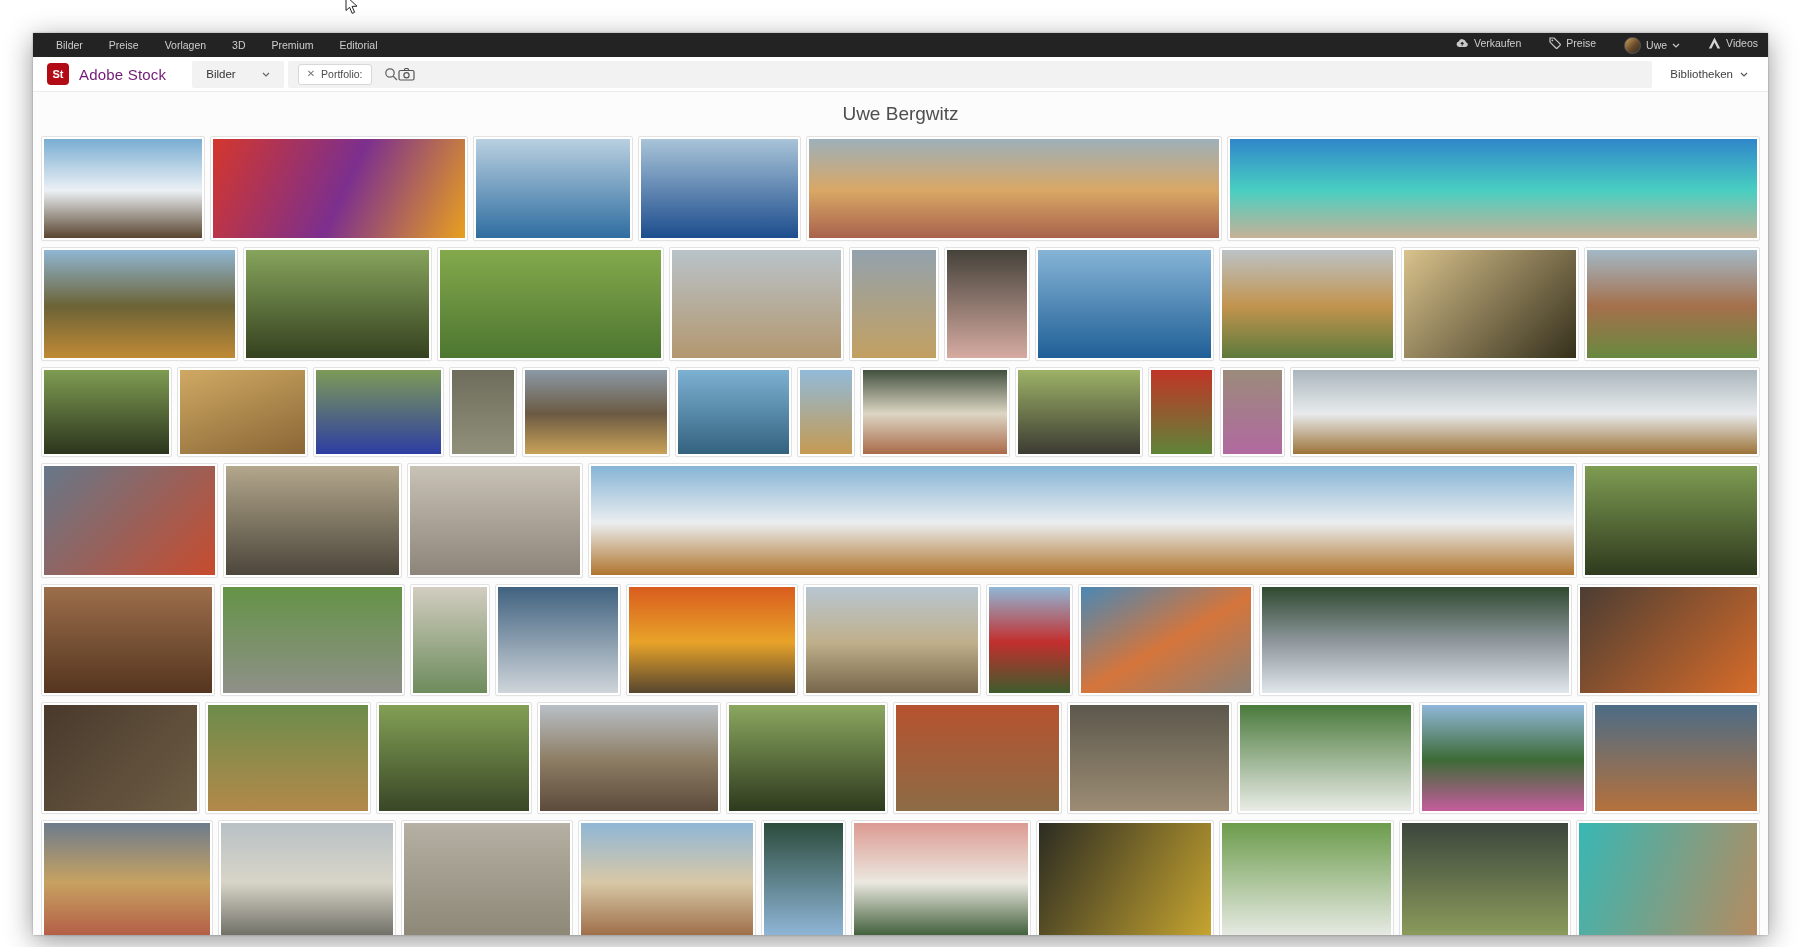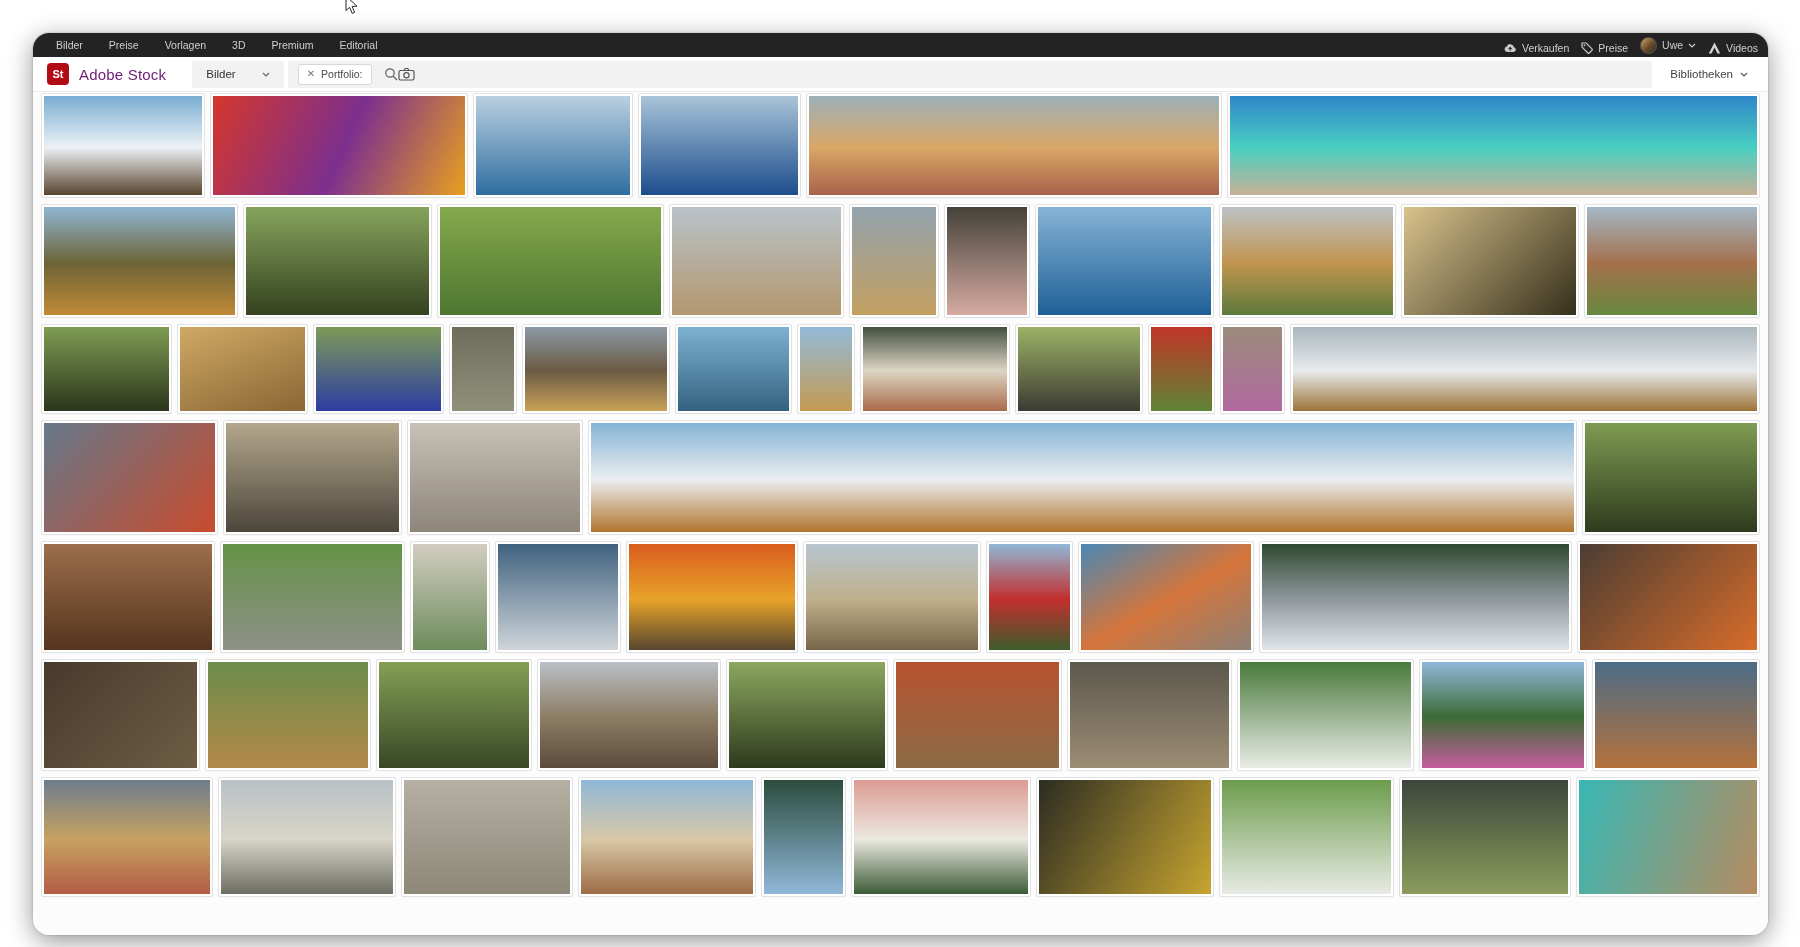--- a/index.html
+++ b/index.html
@@ -1,27 +1,27 @@
 <!DOCTYPE html>
 <html><head>
 <meta charset="utf-8">
 <style>
   html,body{margin:0;padding:0;width:1800px;height:947px;background:#ffffff;overflow:hidden;
             font-family:"Liberation Sans", sans-serif;}
   .stage{position:relative;width:1800px;height:947px;}
   .cursor{position:absolute;left:345px;top:-4px;z-index:50;}
   .window{position:absolute;left:33px;top:33px;width:1735px;height:902px;background:#fff;
-          border-radius:16px;overflow:hidden;box-shadow:0 6px 26px rgba(0,0,0,.42),0 0 2px rgba(0,0,0,.28);}
+          border-radius:0;overflow:hidden;box-shadow:0 6px 26px rgba(0,0,0,.42),0 0 2px rgba(0,0,0,.28);}
 
   
   .topbar{height:24px;background:#232323;display:flex;align-items:center;padding:0 10px;
           color:#cfcfcf;font-size:10.5px;}
   .topnav-left{display:flex;align-items:center;}
   .topnav-left .navitem{padding:0 13px;cursor:pointer;white-space:nowrap;}
-  .topnav-right{margin-left:auto;display:flex;align-items:flex-end;gap:12px;}
+  .topnav-right{margin-left:auto;display:flex;align-items:flex-start;gap:28px;}
   .topnav-right .navitem{display:flex;align-items:center;gap:5px;cursor:pointer;white-space:nowrap;}
   .avatar{width:15px;height:15px;border-radius:50%;background:linear-gradient(135deg,#c9a45a,#6b4a2c 55%,#2c2c24);
           border:1px solid #555;}
   .chev{display:inline-block;}
 
   
   .subbar{height:34px;background:#fff;display:flex;align-items:center;padding:0 14px;border-bottom:1px solid #ececec;}
   .stlogo{width:22px;height:22px;border-radius:4px;color:#fff;font-size:11px;font-weight:bold;
           display:flex;align-items:center;justify-content:center;flex:0 0 auto;}
   .brandname{margin:0 26px 0 10px;font-size:15px;color:#701a75;letter-spacing:.2px;white-space:nowrap;}
@@ -142,20 +142,21 @@
         <span>Bibliotheken</span>
         <span class="icon">
           <svg width="8" height="5" viewBox="0 0 8 5">
               <path d="M1,1 L4,4 L7,1" stroke="#555" stroke-width="1.2" fill="none"></path>
             </svg>
         </span>
       </div>
     </div>
 
     <div class="content">
+      <h1 class="page-title">Uwe Bergwitz</h1>
       <div class="gallery">
           <div class="grow" style="height: 103px;">
             <div class="tile" title="Snow-covered Denali peak above brown tundra, Alaska" style="flex: 1.53 1 0%; background: linear-gradient(rgb(121, 173, 210), rgb(236, 241, 245) 52%, rgb(89, 69, 47));"></div>
             <div class="tile" title="Colorful Andean textiles stacked at a market" style="flex: 2.45 1 0%; background: linear-gradient(115deg, rgb(212, 55, 44), rgb(124, 47, 142) 52%, rgb(232, 160, 31));"></div>
             <div class="tile" title="Southern right whale breaching off a hazy coastline" style="flex: 1.5 1 0%; background: linear-gradient(rgb(185, 208, 224), rgb(47, 109, 160));"></div>
             <div class="tile" title="Humpback whale leaping from deep blue water" style="flex: 1.52 1 0%; background: linear-gradient(rgb(169, 196, 216), rgb(28, 77, 141));"></div>
             <div class="tile" title="Colorful houses stacked on a crowded hillside" style="flex: 3.98 1 0%; background: linear-gradient(rgb(157, 176, 186), rgb(217, 167, 101) 52%, rgb(168, 98, 76));"></div>
             <div class="tile" title="Turquoise altiplano lagoon and desert mountains, Atacama" style="flex: 5.12 1 0%; background: linear-gradient(rgb(47, 134, 201), rgb(73, 207, 194) 52%, rgb(198, 177, 150));"></div>
           </div>
           <div class="grow" style="height: 112px;">

